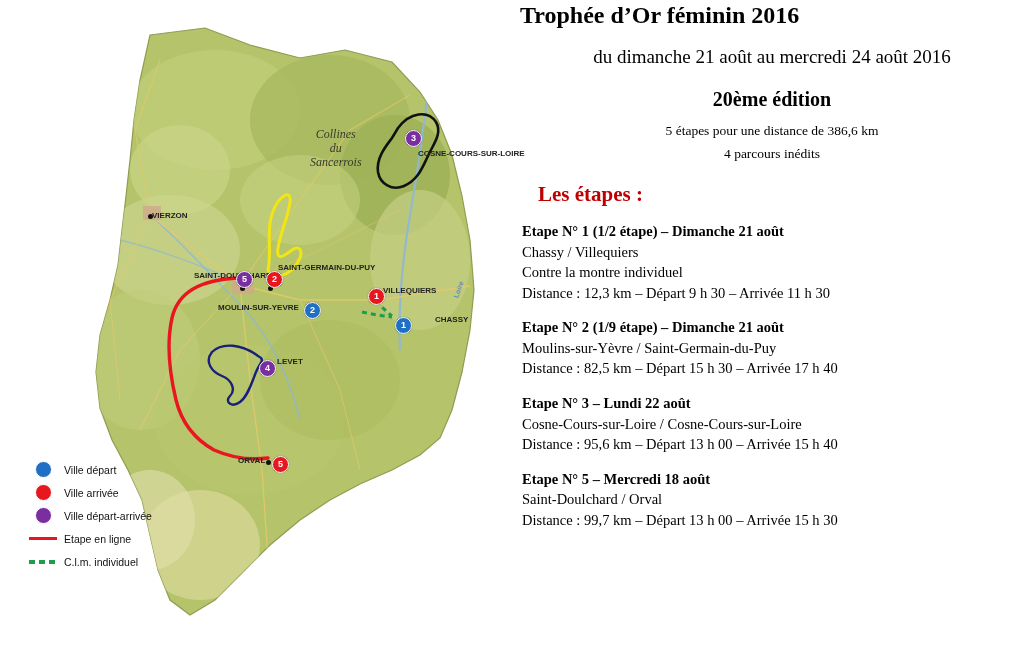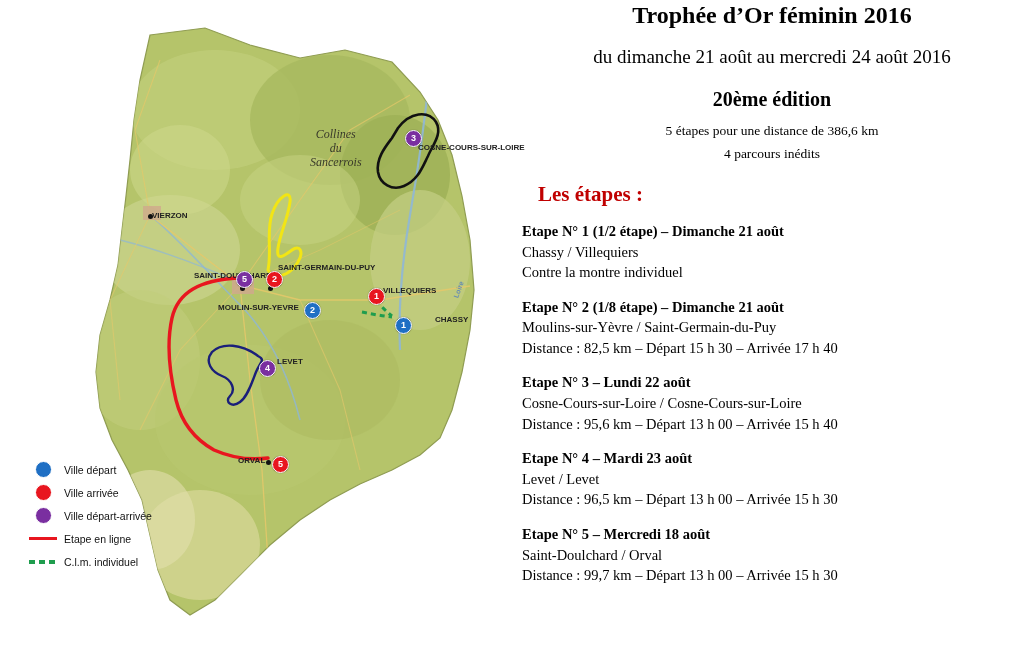--- a/index.html
+++ b/index.html
@@ -121,21 +121,21 @@
 
   
   #info-panel {
     position: absolute;
     left: 520px;
     top: 0;
     width: 504px;
     height: 646px;
   }
   .title-main {
-    text-align: center;
+    text-align: left;
     font-family: "Liberation Serif", serif;
     font-weight: bold;
     font-size: 24px;
     color: #000;
     margin-top: 2px;
   }
   .title-sub {
     text-align: center;
     font-family: "Liberation Serif", serif;
     font-size: 19px;
@@ -272,21 +272,21 @@
   </div>
 
   <div class="map-label" style="left:152px; top:211px;">VIERZON</div>
   <div class="map-label" style="left:155px; top:271px;padding-left:39px;">SAINT-DOULCHARD</div>
   <div class="map-label" style="left:278px; top:263px;">SAINT-GERMAIN-DU-PUY</div>
   <div class="map-label" style="left:218px; top:303px;">MOULIN-SUR-YEVRE</div>
   <div class="map-label" style="left:383px; top:286px;">VILLEQUIERS</div>
   <div class="map-label" style="left:435px; top:315px;">CHASSY</div>
   <div class="map-label" style="left:277px; top:357px;">LEVET</div>
   <div class="map-label" style="left:238px; top:456px;">ORVAL</div>
-  <div class="map-label" style="left:418px; top:143px;">COSNE-COURS-SUR-LOIRE</div>
+  <div class="map-label" style="left:418px; top:149px;">COSNE-COURS-SUR-LOIRE</div>
   <div class="map-label small" style="left:450px; top:286px; transform:rotate(-70deg); color:#6a8fb0;">Loire</div>
 
   <div class="city-dot" style="left:148px; top:214px;"></div>
   <div class="city-dot" style="left:240px; top:286px;"></div>
   <div class="city-dot" style="left:268px; top:286px;"></div>
   <div class="city-dot" style="left:266px; top:460px;"></div>
 
   <div class="stage-marker m-purple" style="left:405px; top:130px;">3</div>
   <div class="stage-marker m-purple" style="left:236px; top:271px;">5</div>
   <div class="stage-marker m-red" style="left:266px; top:271px;">2</div>
@@ -337,39 +337,35 @@
   <div class="title-edition">20ème édition</div>
   <div class="title-note">5 étapes pour une distance de 386,6 km</div>
   <div class="title-note2">4 parcours inédits</div>
 
   <div class="stages-heading">Les étapes :</div>
 
   <div class="stage-block">
     <div class="stage-title">Etape N° 1 (1/2 étape) – Dimanche 21 août</div>
     <div class="stage-line">Chassy / Villequiers</div>
     <div class="stage-line">Contre la montre individuel</div>
+    <div class="stage-line">Distance : 12,3 km – Départ 9 h 30 – Arrivée 11 h 30</div>
   </div>
 
   <div class="stage-block">
-    <div class="stage-title">Etape N° 2 (1/8 étape) – Dimanche 21 août</div>
+    <div class="stage-title">Etape N° 2 (1/9 étape) – Dimanche 21 août</div>
     <div class="stage-line">Moulins-sur-Yèvre / Saint-Germain-du-Puy</div>
     <div class="stage-line">Distance : 82,5 km – Départ 15 h 30 – Arrivée 17 h 40</div>
   </div>
 
   <div class="stage-block">
     <div class="stage-title">Etape N° 3 – Lundi 22 août</div>
     <div class="stage-line">Cosne-Cours-sur-Loire / Cosne-Cours-sur-Loire</div>
     <div class="stage-line">Distance : 95,6 km – Départ 13 h 00 – Arrivée 15 h 40</div>
   </div>
 
-  <div class="stage-block">
-    <div class="stage-title">Etape N° 4 – Mardi 23 août</div>
-    <div class="stage-line">Levet / Levet</div>
-    <div class="stage-line">Distance : 96,5 km – Départ 13 h 00 – Arrivée 15 h 30</div>
-  </div>
 
   <div class="stage-block">
     <div class="stage-title">Etape N° 5 – Mercredi 18 août</div>
     <div class="stage-line">Saint-Doulchard / Orval</div>
     <div class="stage-line">Distance : 99,7 km – Départ 13 h 00 – Arrivée 15 h 30</div>
   </div>
 
 </div>
 
 </body></html>

